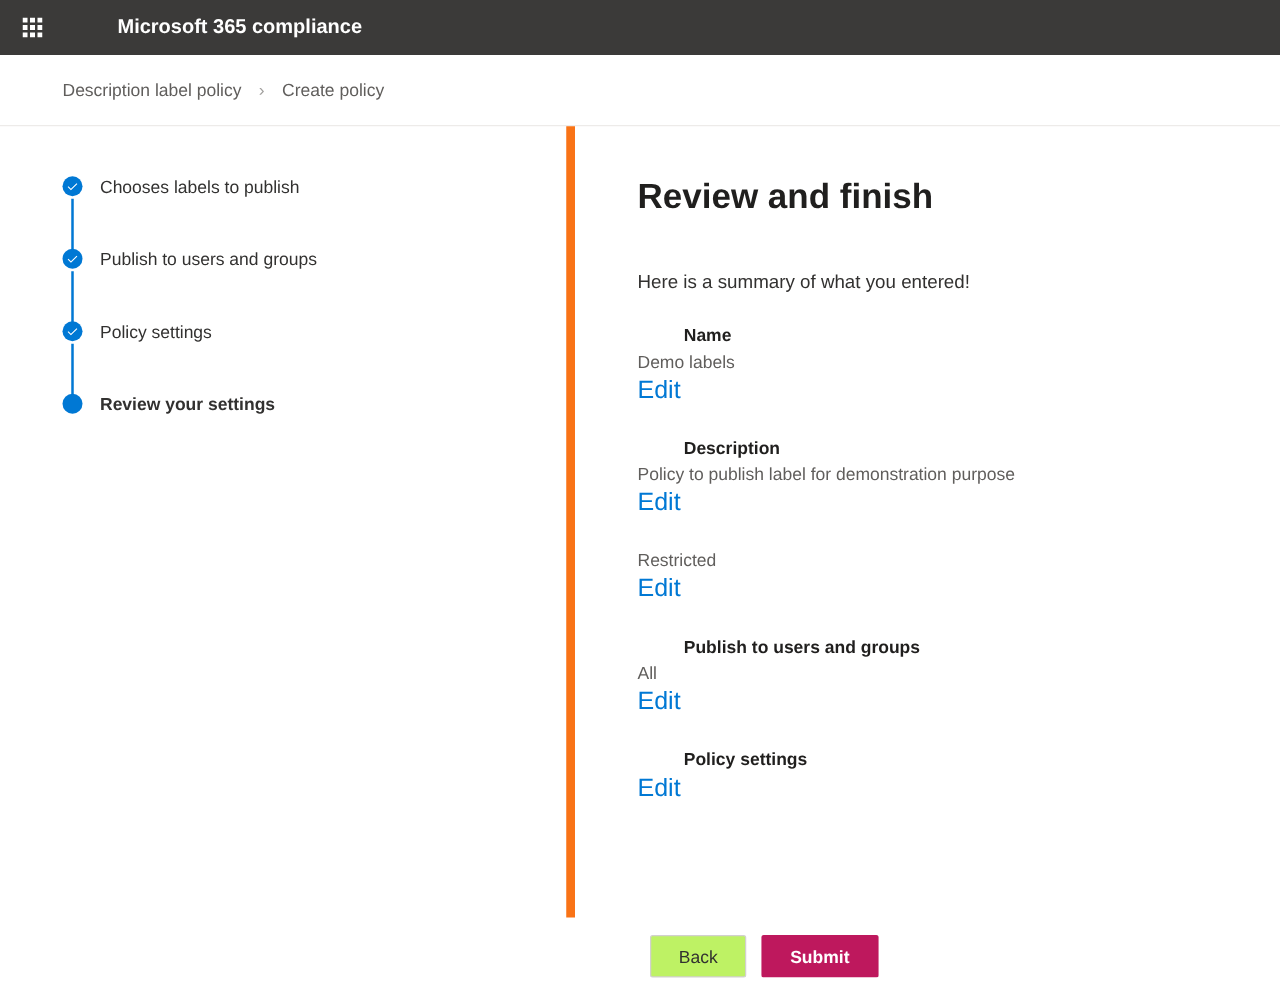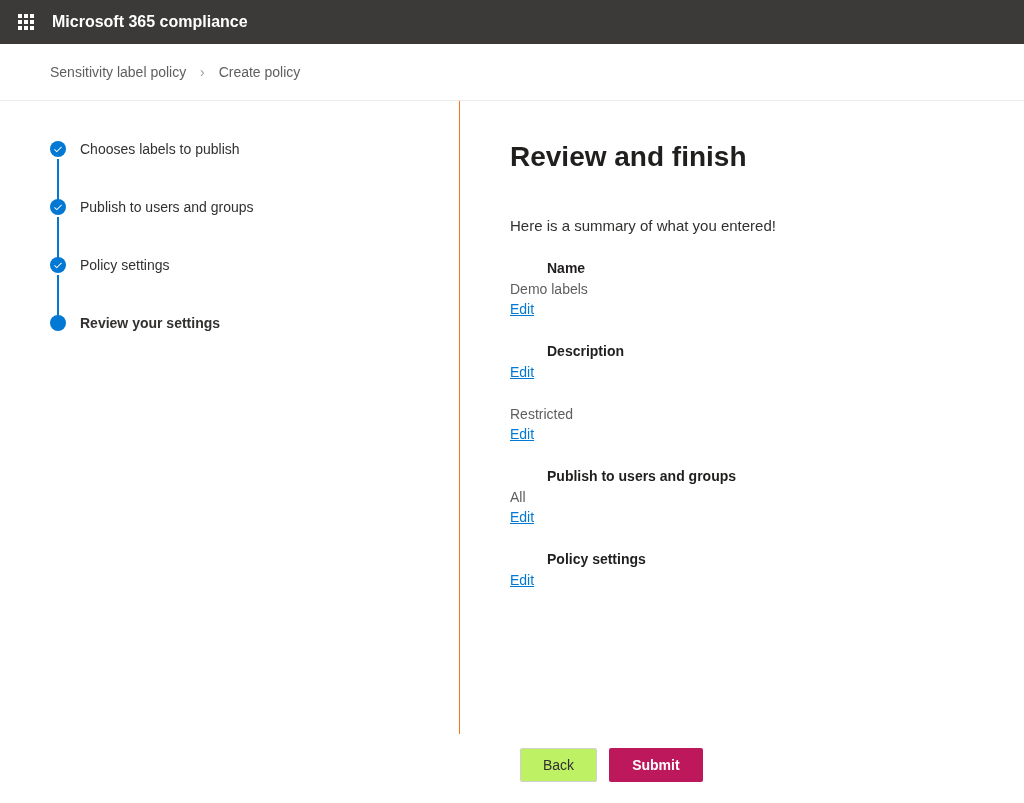--- a/index.html
+++ b/index.html
@@ -16,20 +16,21 @@
       height: 803px;
       overflow: hidden;
     }
     .topbar {
       height: 44px;
       background: #3b3a39;
       color: #fff;
       display: flex;
       align-items: center;
       padding: 0 10px;
+      gap: 42px;
     }
     .waffle {
       width: 32px;
       height: 32px;
       display: flex;
       align-items: center;
       justify-content: center;
       margin-right: 10px;
       cursor: pointer;
     }
@@ -52,21 +53,21 @@
       margin: 0 10px;
       color: #a19f9d;
     }
     .body {
       display: flex;
       height: 633px;
     }
     .left {
       width: 460px;
       padding: 40px 40px 40px 50px;
-      border-right: 1px solid #f97316;
+      border-right: 7px solid #f97316;
     }
     .right {
       flex: 1;
       padding: 40px 50px 40px 50px;
       overflow: auto;
     }
     .steps {
       position: relative;
     }
     .step {
@@ -132,22 +133,21 @@
       margin-bottom: 5px;
       margin-left: 37px;
     }
     .section .value {
       color: #605e5c;
       margin-bottom: 4px;
     }
     .section .edit {
       color: #0078d4;
       cursor: pointer;
-      font-size: 14px;
-      text-decoration: underline;
+      font-size: 20px;
     }
     .footer {
       padding: 14px 50px;
       display: flex;
       justify-content: flex-start;
       gap: 12px;
       padding-left: 520px;
     }
     .btn {
       padding: 8px 22px;
@@ -182,21 +182,21 @@
         <rect x="12" y="6" width="4" height="4"></rect>
       <rect x="0" y="12" width="4" height="4"></rect>
         <rect x="6" y="12" width="4" height="4"></rect>
         <rect x="12" y="12" width="4" height="4"></rect>
     </svg>
   </div>
   <div class="app-title">Microsoft 365 compliance</div>
 </div>
 
 <div class="breadcrumb">
-  <a href="#">Sensitivity label policy</a>
+  <a href="#">Description label policy</a>
   <span class="chevron">›</span>
   <span>Create policy</span>
 </div>
 
 <div class="body">
   <div class="left">
     <div class="steps">
       <div class="step">
         <div class="connector"></div>
         <div class="dot">
@@ -236,20 +236,21 @@
     <div class="summary-intro">Here is a summary of what you entered!</div>
 
     <div class="section">
       <div class="label">Name</div>
       <div class="value">Demo labels</div>
       <a class="edit">Edit</a>
     </div>
 
     <div class="section">
       <div class="label">Description</div>
+      <div class="value">Policy to publish label for demonstration purpose</div>
       <a class="edit">Edit</a>
     </div>
 
     <div class="section">
       <div class="value">Restricted</div>
       <a class="edit">Edit</a>
     </div>
 
     <div class="section">
       <div class="label">Publish to users and groups</div>

